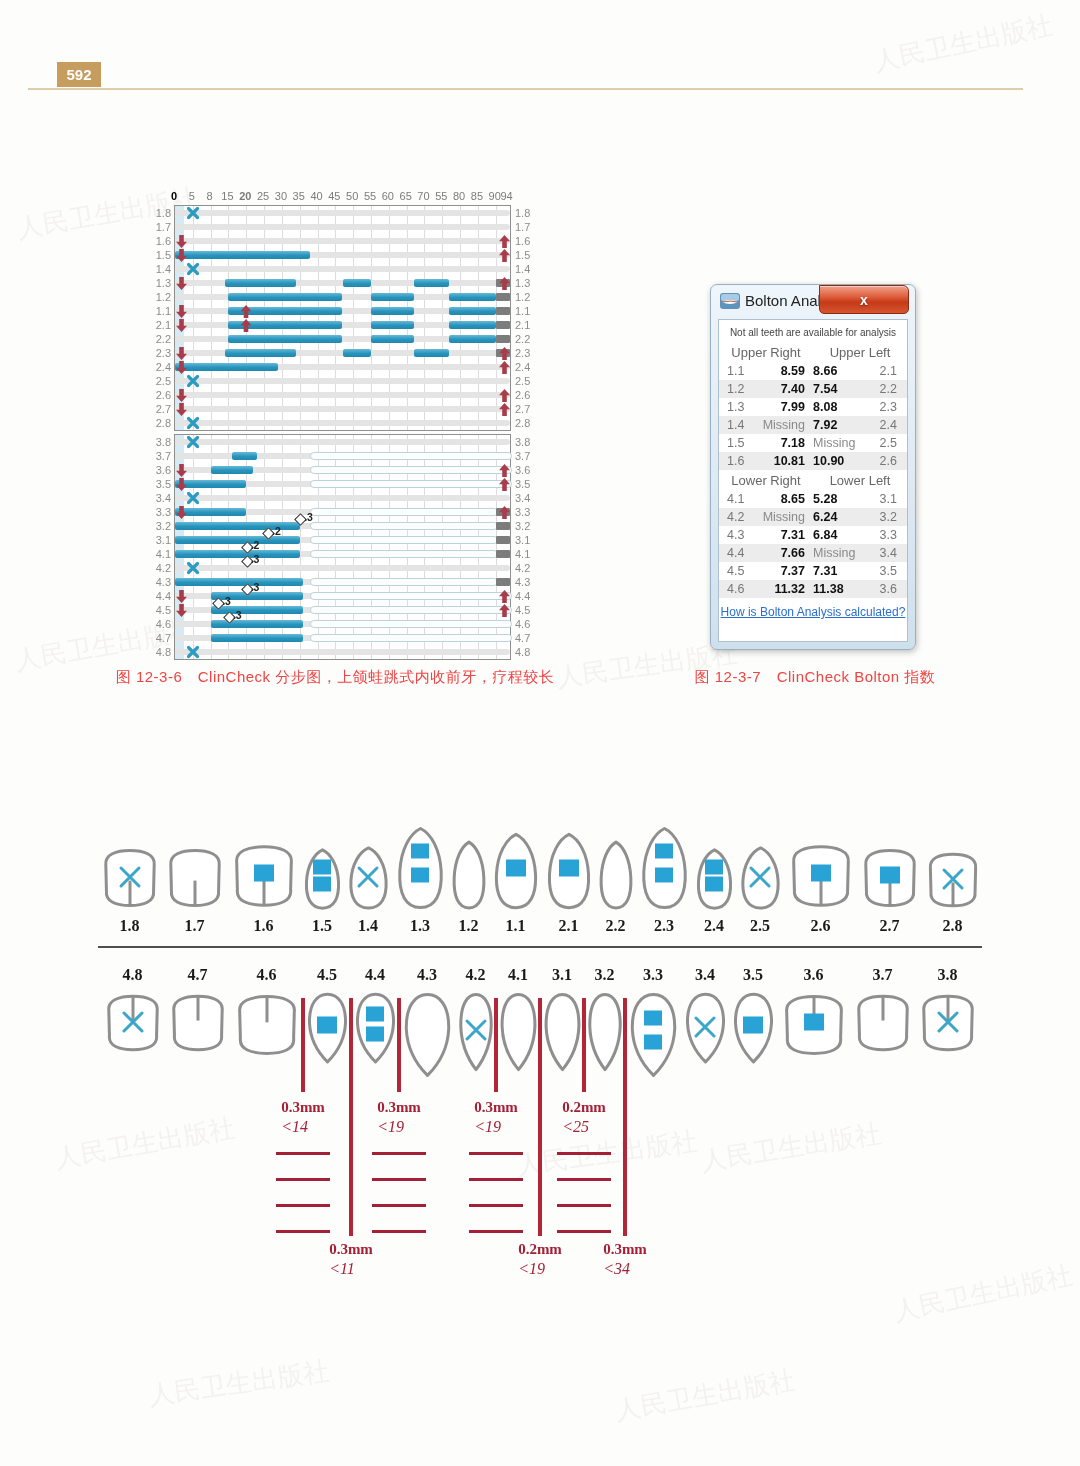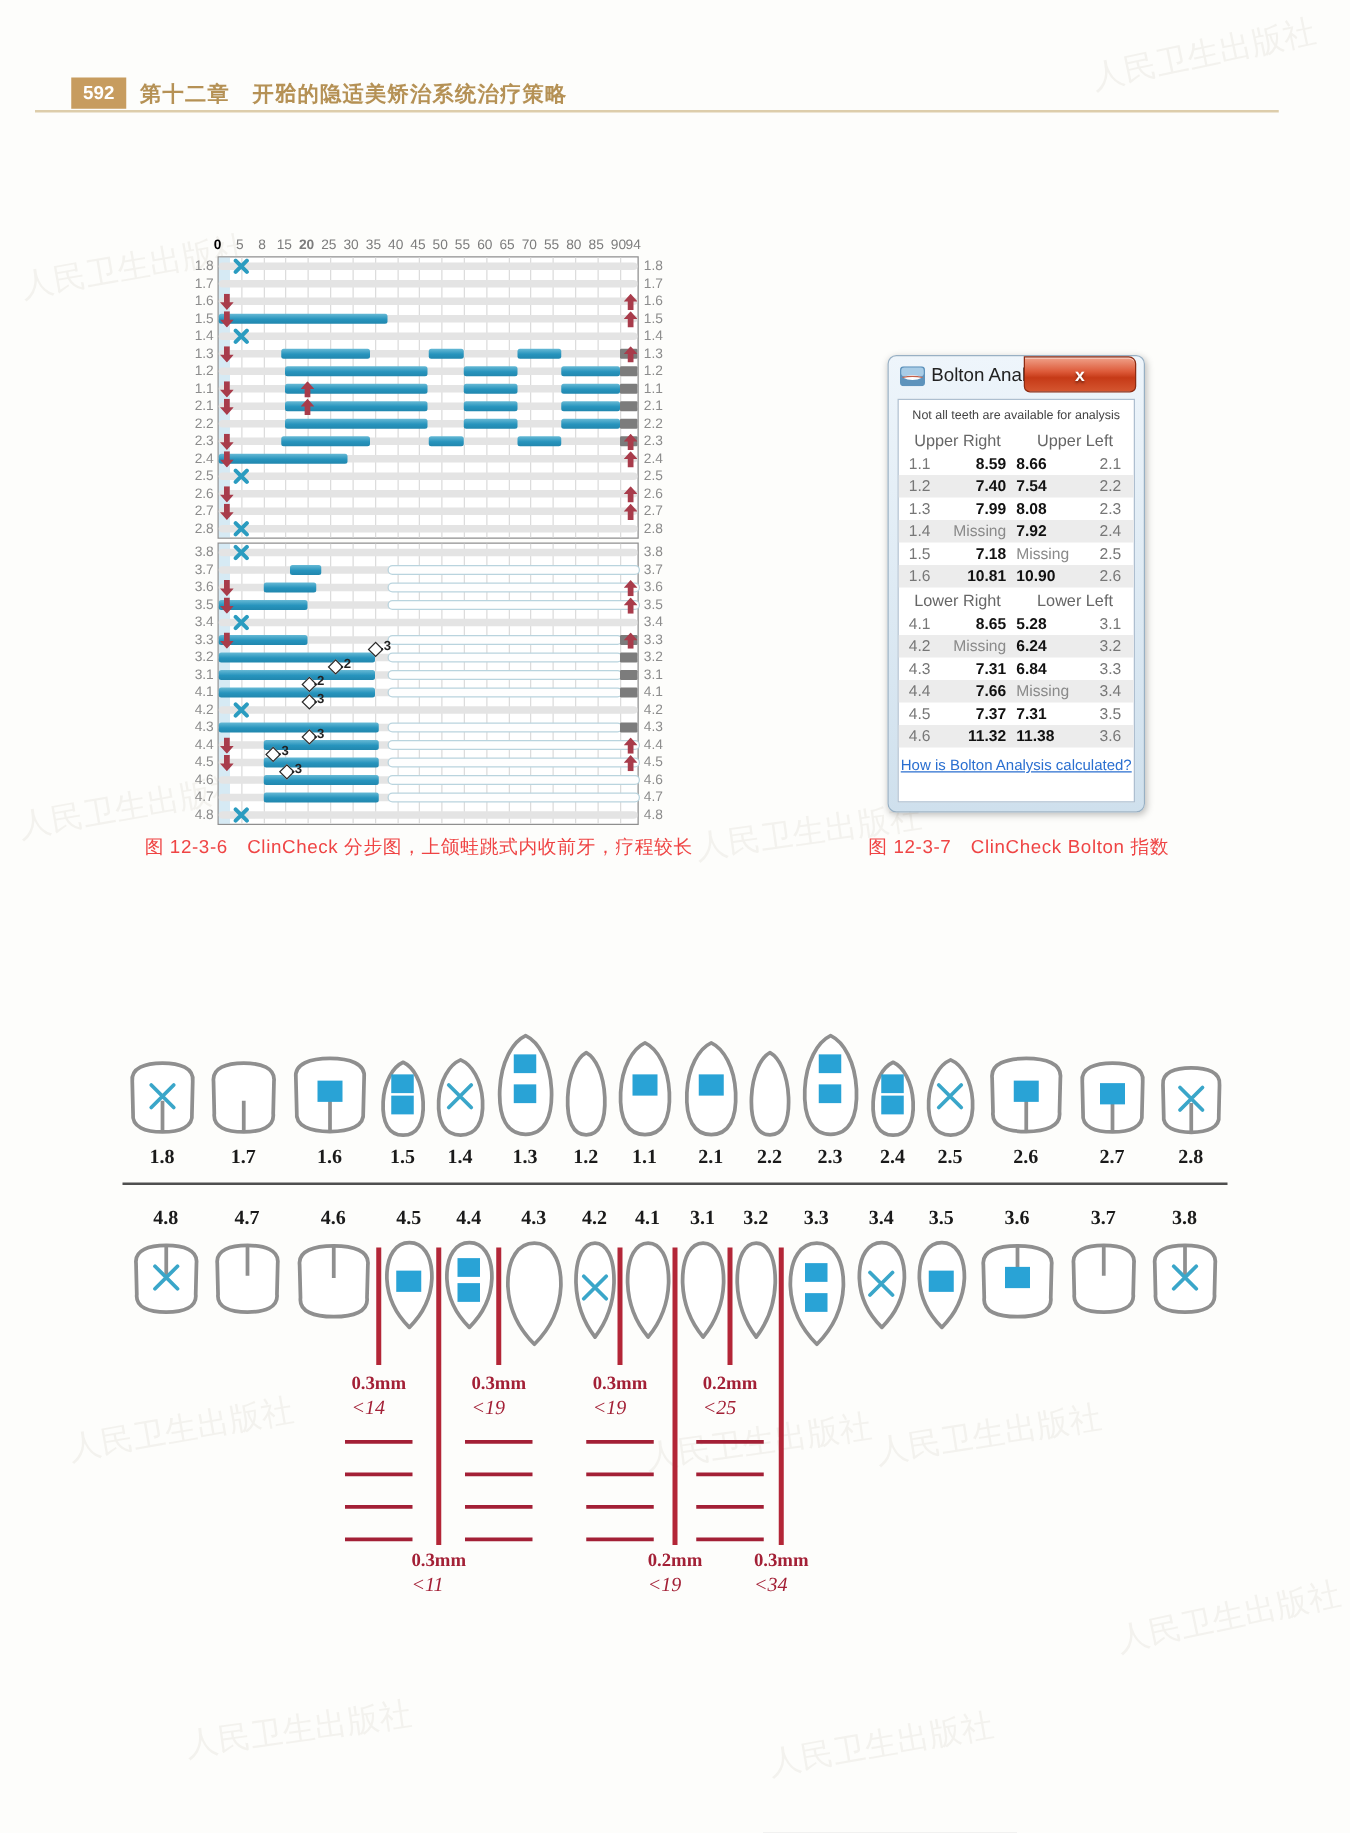--- a/index.html
+++ b/index.html
@@ -89,21 +89,20 @@
       <span class="wm" style="left:54px;top:1126px;transform:rotate(-10deg)">人民卫生出版社</span>
       <span class="wm" style="left:516px;top:1136px;transform:rotate(-8deg)">人民卫生出版社</span>
       <span class="wm" style="left:148px;top:1366px;transform:rotate(-8deg)">人民卫生出版社</span>
       <span class="wm" style="left:614px;top:1378px;transform:rotate(-10deg)">人民卫生出版社</span>
       <span class="wm" style="left:892px;top:1276px;transform:rotate(-12deg)">人民卫生出版社</span>
       <span class="wm" style="left:16px;top:196px;transform:rotate(-10deg)">人民卫生出版社</span>
       <span class="wm" style="left:700px;top:1130px;transform:rotate(-9deg)">人民卫生出版社</span>
     </div>
 
   <div class="pagenum">592</div>
-  <div class="chapter">第十二章　开𬌗的隐适美矫治系统治疗策略</div>
   <div class="hrule"></div>
 
   <div id="staging-chart">
       <div class="axis">
         <span class="b" style="left:0.000%;">0</span>
         <span class="" style="left:5.319%;">5</span>
         <span class="" style="left:10.638%;">8</span>
         <span class="" style="left:15.957%;">15</span>
         <span class="" style="left:21.277%;font-weight:bold;">20</span>
         <span class="" style="left:26.596%;">25</span>

